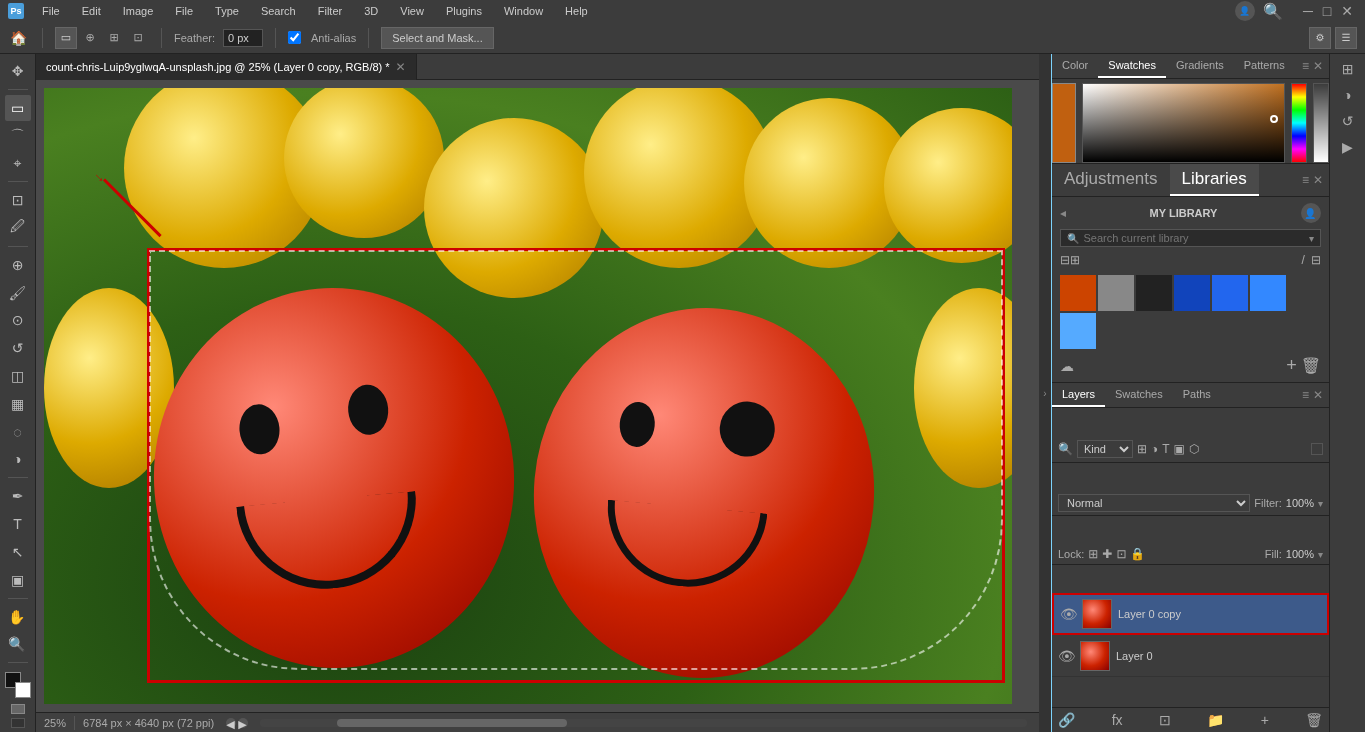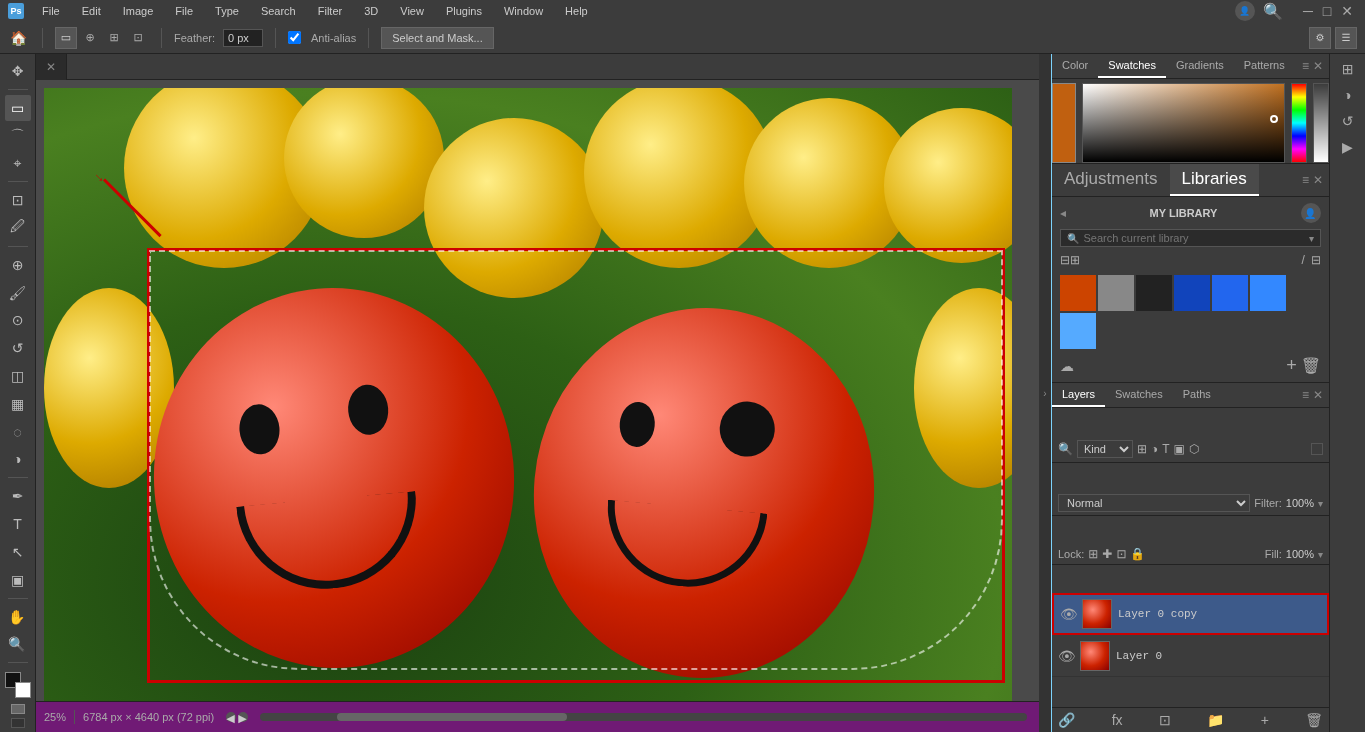--- a/index.html
+++ b/index.html
@@ -32,21 +32,21 @@
     .color-bg { width: 16px; height: 16px; background: white; border: 1px solid #888; position: absolute; bottom: 0; right: 0; cursor: pointer; }
 
     
     .canvas-area { flex: 1; display: flex; flex-direction: column; overflow: hidden; background: #2b2b2b; }
     .tab-bar { height: 26px; background: #3c3c3c; display: flex; align-items: center; border-bottom: 1px solid #222; padding: 0; }
     .tab { height: 26px; display: flex; align-items: center; padding: 0 10px; font-size: 11px; color: #ccc; background: #4a4a4a; border-right: 1px solid #222; cursor: pointer; gap: 6px; }
     .tab.active { background: #2b2b2b; color: #fff; }
     .tab-close { color: #888; font-size: 12px; cursor: pointer; }
     .canvas-container { flex: 1; overflow: hidden; position: relative; background: #4a4a4a; display: flex; align-items: flex-start; justify-content: flex-start; padding: 8px; }
 
-    .status-bar { height: 31px; background: #701a75; border-top: 1px solid #222; display: flex; align-items: center; padding: 0 8px; gap: 8px; }
+    .status-bar { height: 20px; background: #404040; border-top: 1px solid #222; display: flex; align-items: center; padding: 0 8px; gap: 8px; }
     .status-text { color: #aaa; font-size: 11px; }
     .status-divider { width: 1px; height: 14px; background: #555; }
 
     
     .right-panel { width: 278px; background: #3c3c3c; border-left: 1px solid #7dd3fc; display: flex; flex-direction: column; flex-shrink: 0; overflow: hidden; }
 
     
     .panel-tabs { display: flex; border-bottom: 1px solid #222; }
     .panel-tab { padding: 5px 10px; font-size: 11px; color: #aaa; cursor: pointer; border-bottom: 2px solid transparent; }
     .panel-tab.active { color: #fff; border-bottom: 2px solid #fff; }
@@ -91,21 +91,21 @@
     .layers-lock-row { display: flex; align-items: center; gap: 4px; padding: 3px 6px; border-bottom: 1px solid #222; }
     .lock-label { color: #aaa; font-size: 11px; text-align: center; }
     .lock-icon { color: #aaa; font-size: 12px; cursor: pointer; }
     .fill-label { color: #aaa; font-size: 11px; margin-left: auto; }
     .fill-val { color: #ccc; font-size: 11px; }
     .layers-list { flex: 1; overflow-y: auto; }
     .layer-item { display: flex; align-items: center; padding: 4px 6px; gap: 6px; cursor: pointer; border-bottom: 1px solid #333; height: 42px; }
     .layer-item.active { background: #3d5a8a; }
     .layer-vis { color: #aaa; font-size: 14px; cursor: pointer; width: 16px; }
     .layer-thumb { width: 30px; height: 30px; background: #555; border: 1px solid #666; flex-shrink: 0; overflow: hidden; }
-    .layer-name { font-size: 11px; color: #ccc; font-family: Liberation Mono, monospace; }
+    .layer-name { font-size: 11px; color: #ccc; }
     .layers-footer { display: flex; align-items: center; justify-content: space-between; padding: 4px 6px; border-top: 1px solid #222; }
     .footer-icon { color: #aaa; font-size: 14px; cursor: pointer; }
 
     
     .panel-collapse { width: 12px; background: #333; display: flex; align-items: center; justify-content: center; cursor: pointer; flex-shrink: 0; }
     .panel-collapse-icon { color: #888; font-size: 10px; }
 
     
     .right-icons { width: 36px; background: #3c3c3c; border-left: 1px solid #222; display: flex; flex-direction: column; align-items: center; padding: 4px 0; gap: 4px; flex-shrink: 0; }
 
@@ -211,20 +211,21 @@
     <div style="margin-top:4px;display:flex;flex-direction:column;align-items:center;gap:2px;">
       <div style="width:14px;height:10px;background:#666;border:1px solid #888;cursor:pointer;"></div>
       <div style="width:14px;height:10px;background:#333;border:1px solid #555;cursor:pointer;margin-top:2px;"></div>
     </div>
   </div>
 
   <div class="canvas-area">
 
     <div class="tab-bar">
       <div class="tab active">
+        <span>count-chris-Luip9yglwqA-unsplash.jpg @ 25% (Layer 0 copy, RGB/8) *</span>
         <span class="tab-close">✕</span>
       </div>
     </div>
 
     <div class="canvas-container">
       <div class="img-sim">
 
         <div class="grass-bg"></div>
 
         <div style="position:absolute;width:200px;height:200px;border-radius:50%;background:radial-gradient(circle at 35% 35%, #ffee88, #ddaa00 55%, #aa7700 100%);top:-20px;left:80px;"></div>

